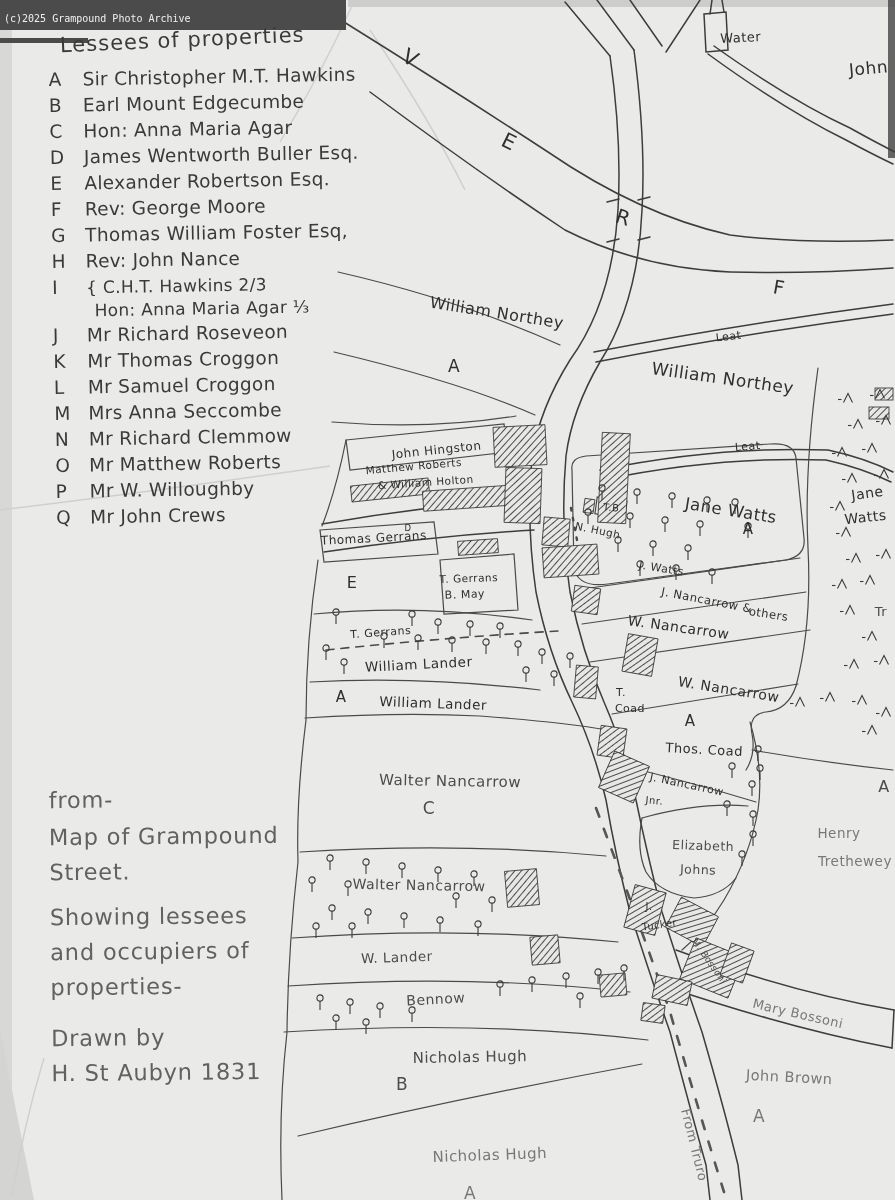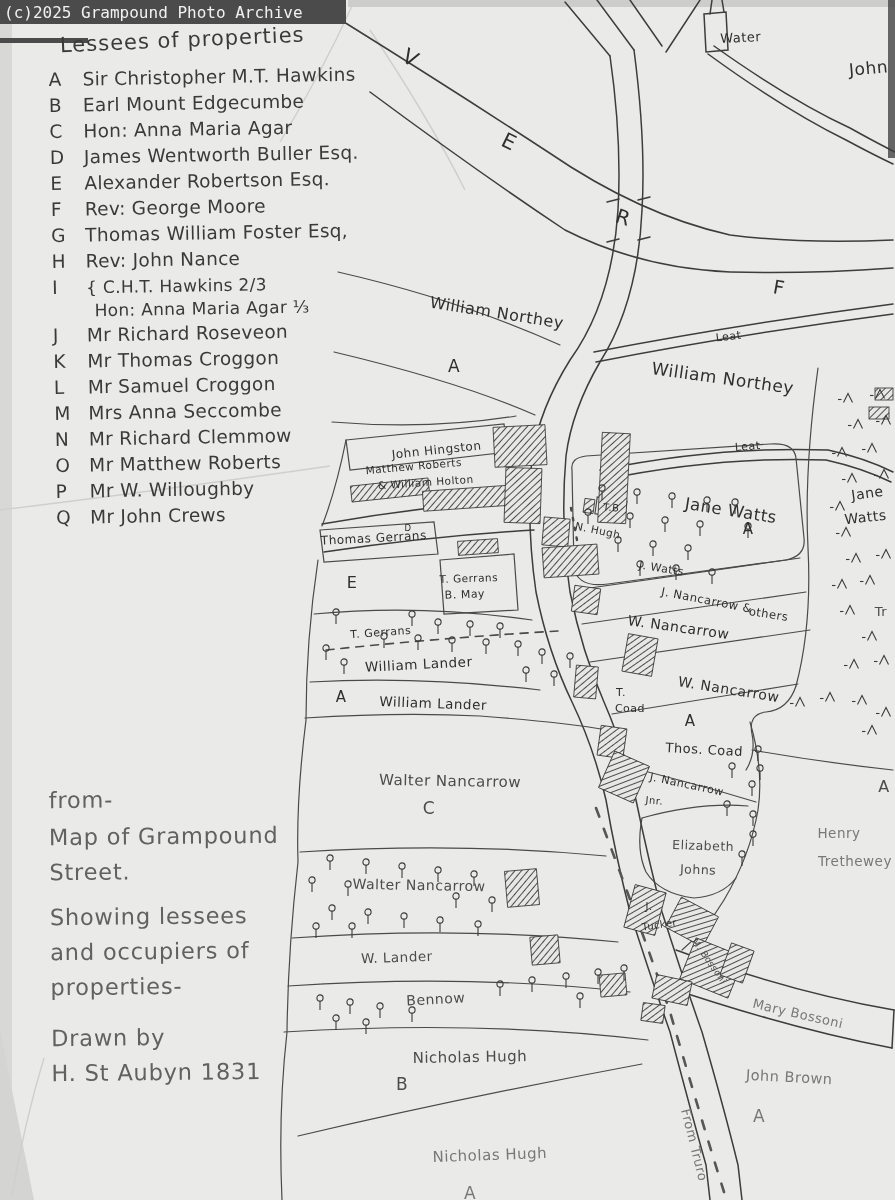--- a/index.html
+++ b/index.html
@@ -8,21 +8,21 @@
   .abs{position:absolute}
   svg{position:absolute;left:0;top:0}
   svg text{font-family:"DejaVu Sans",sans-serif;letter-spacing:.5px}
   .lb{fill:#2f2f2f}.lb2{fill:#4c4c4c}.lb3{fill:#787878}
   .rd{stroke:#3d3d3d;stroke-width:1.5;fill:none;stroke-linecap:round}
   .fb{stroke:#4a4a4a;stroke-width:1.2;fill:none;stroke-linecap:round}
   .lt{stroke:#cfcfcd;stroke-width:1.4;fill:none}
   .bl{fill:url(#h);stroke:#2f2f2f;stroke-width:.8}
   .tre{stroke:#3a3a3a;stroke-width:1.1;fill:none}
   #wm{left:0;top:0;background:#4b4b4b;color:#f1f1f1;font-family:"DejaVu Sans Mono",monospace;
-      font-size:16px;line-height:17.5px;padding:4px 0 2px 4px;width:342px}
+      font-size:10px;line-height:17.5px;padding:10px 0 2px 4px;width:342px}
   #wm2{left:0;top:38px;width:88px;height:5px;background:#4b4b4b}
   #legend{left:52px;top:26px;width:345px;transform:rotate(-1deg);color:#3a3a3a}
   #legend .t{font-size:21px;letter-spacing:1px;margin:0 0 14px 12px;transform:rotate(-1.5deg)}
   .lrow{display:flex;gap:10px;font-size:18.5px;line-height:26px;letter-spacing:.3px}
   .lkey{width:24px;flex:none}
   .two{line-height:23px;font-size:17px;padding-top:2px}
   #note{left:50px;top:782px;font-size:22.5px;line-height:35px;color:#616161;
         letter-spacing:.8px;transform:rotate(-.6deg)}
   #note .g2{margin-top:2px}#note .g3{margin-top:10px}#note .g4{margin-top:16px}
 </style>

